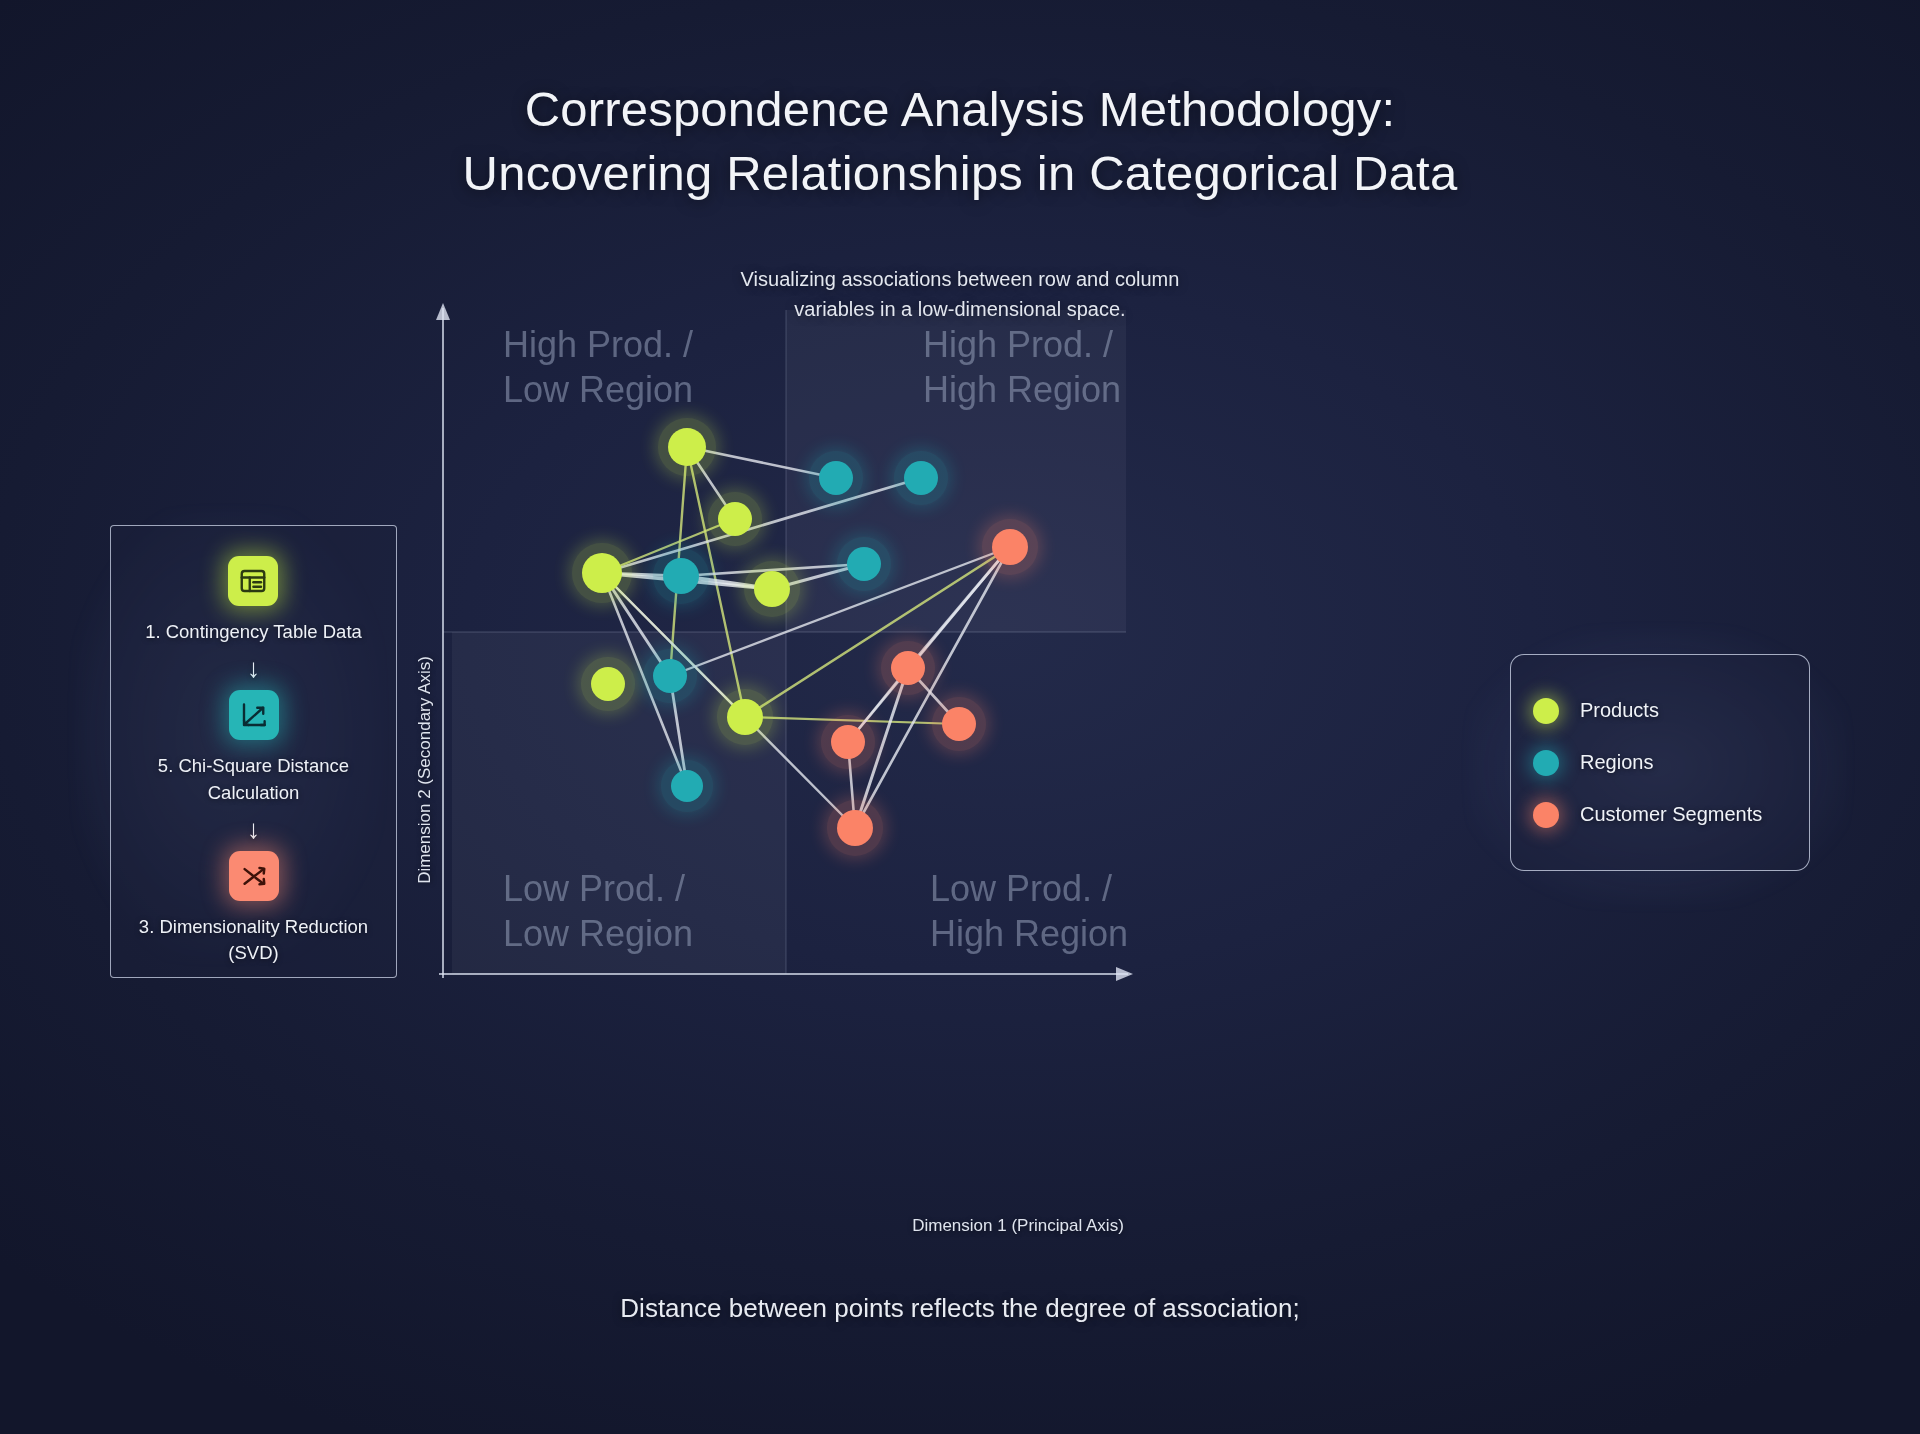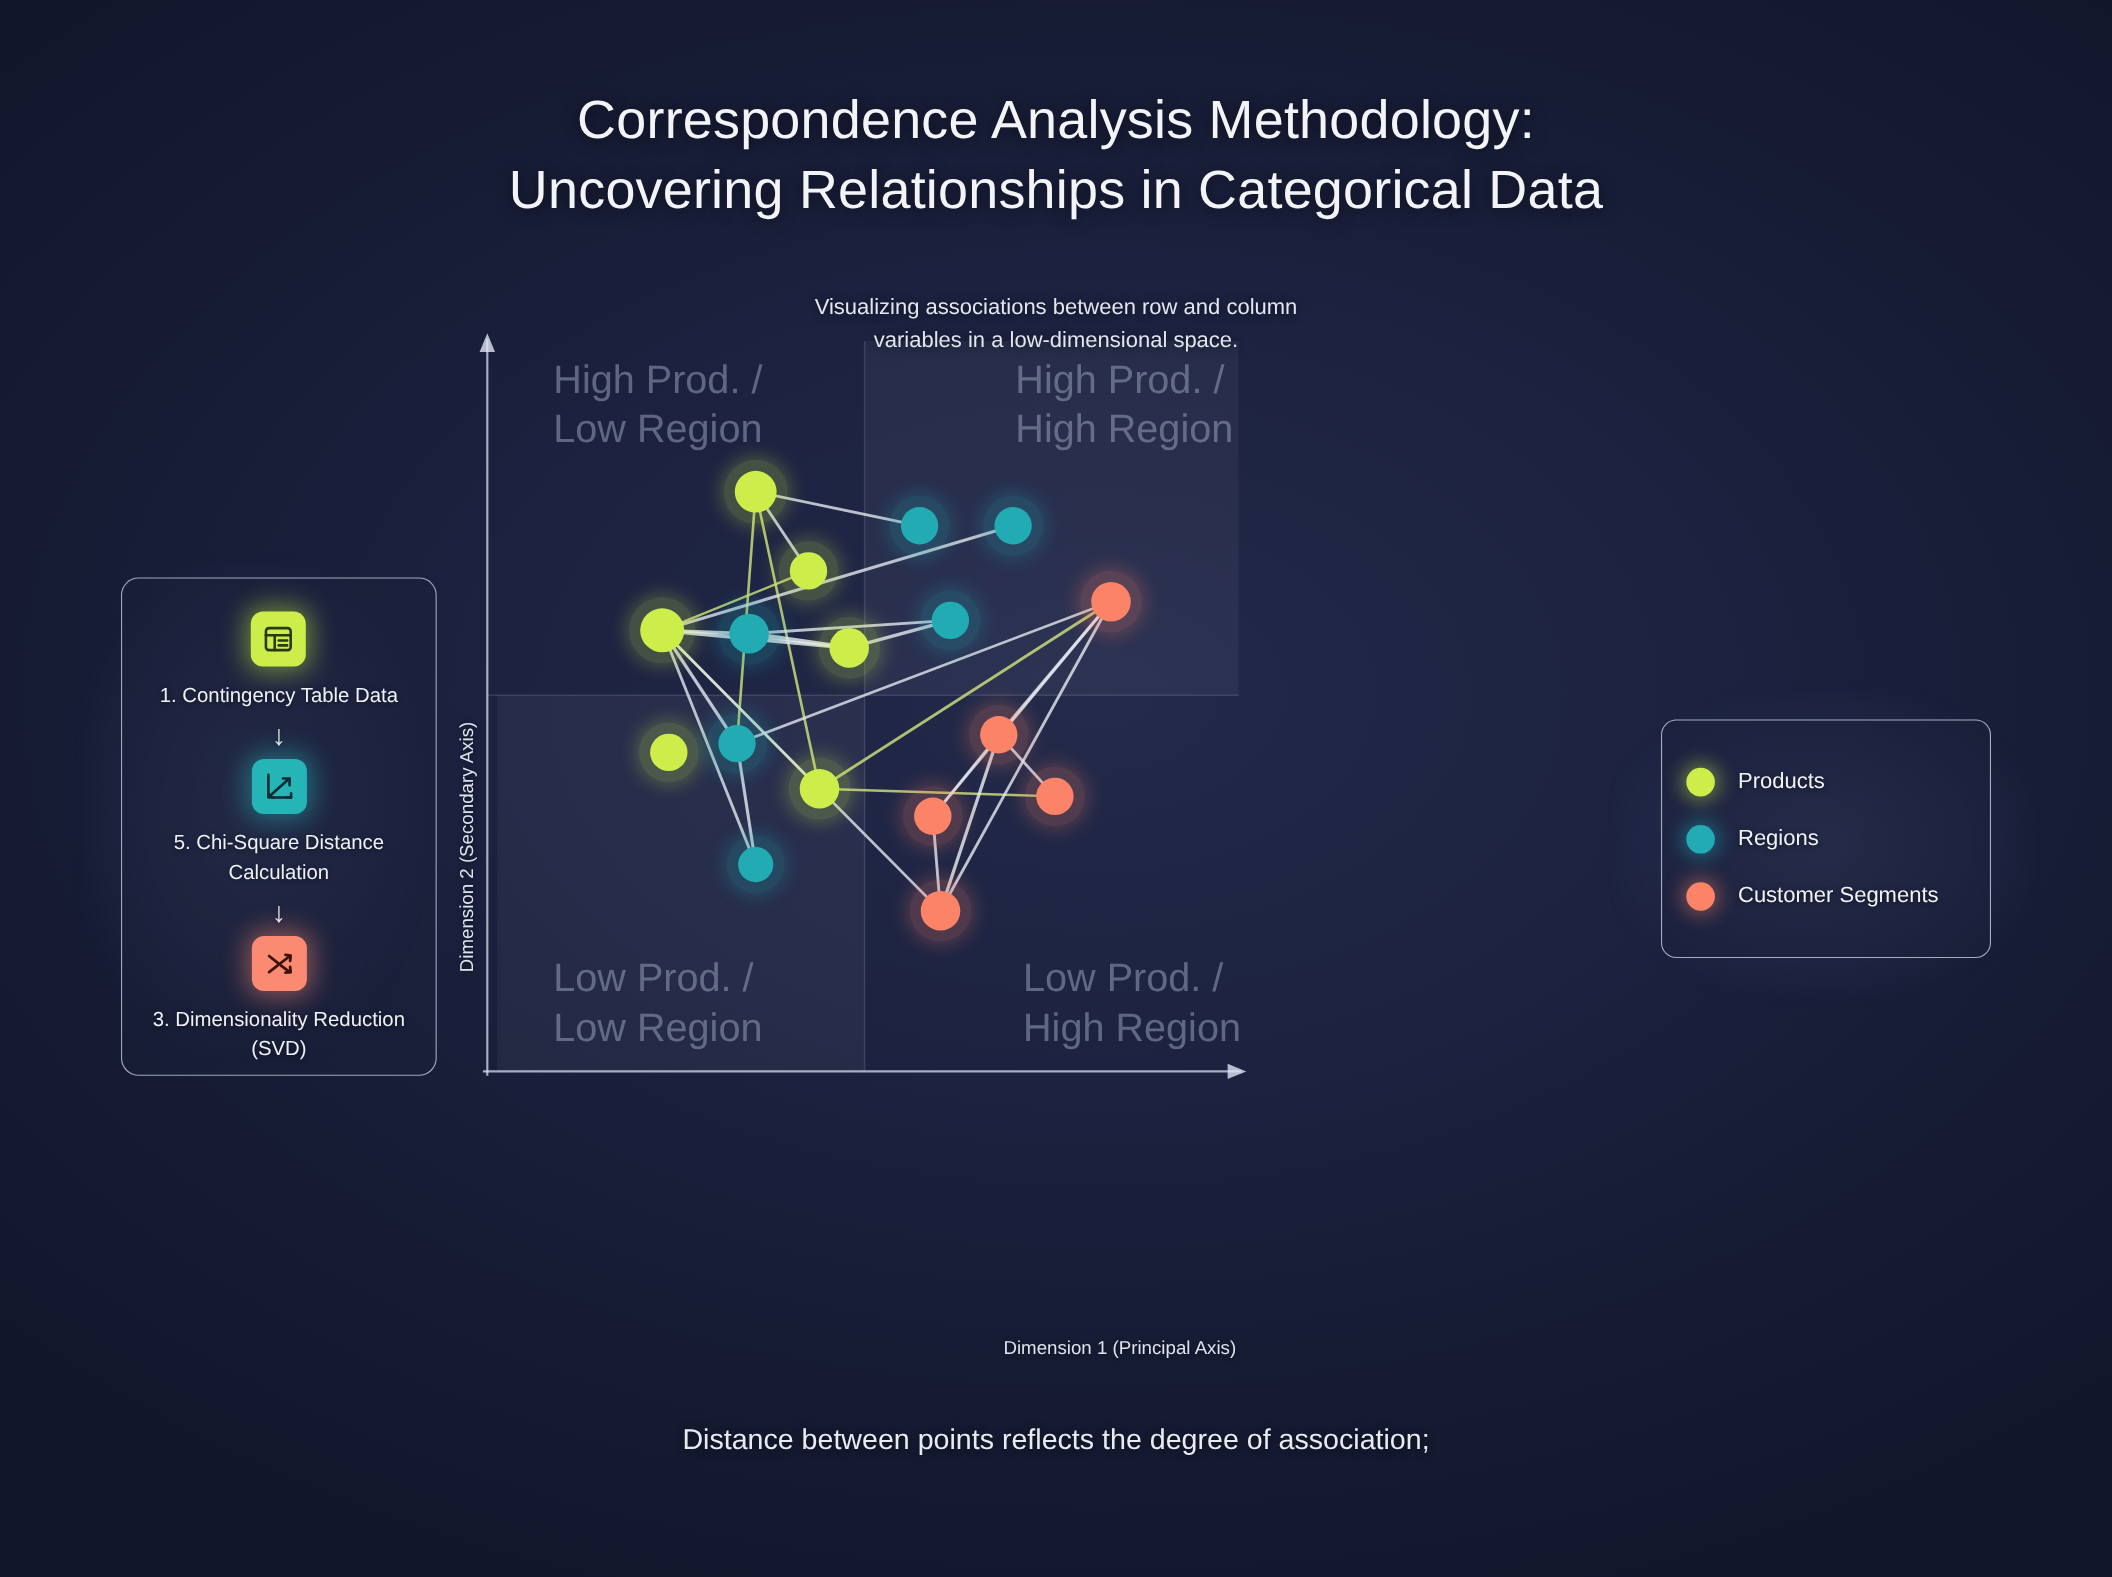--- a/index.html
+++ b/index.html
@@ -54,21 +54,21 @@
     border-radius: 26px;
     background: radial-gradient(ellipse at center, rgba(150,170,220,0.13) 0%, rgba(120,140,200,0.05) 55%, rgba(0,0,0,0) 78%);
     filter: blur(6px);
     pointer-events: none;
   }
   .workflow {
     position: absolute;
     left: 110px; top: 525px;
     width: 287px; height: 453px;
     border: 1.6px solid rgba(214,222,240,0.72);
-    border-radius: 16px;
+    border-radius: 4px;
     background: rgba(28,34,60,0.42);
     display: flex;
     flex-direction: column;
     align-items: center;
     padding-top: 30px;
   }
   .step { display: flex; flex-direction: column; align-items: center; }
   .step-icon {
     width: 50px; height: 50px;
     border-radius: 11px;

